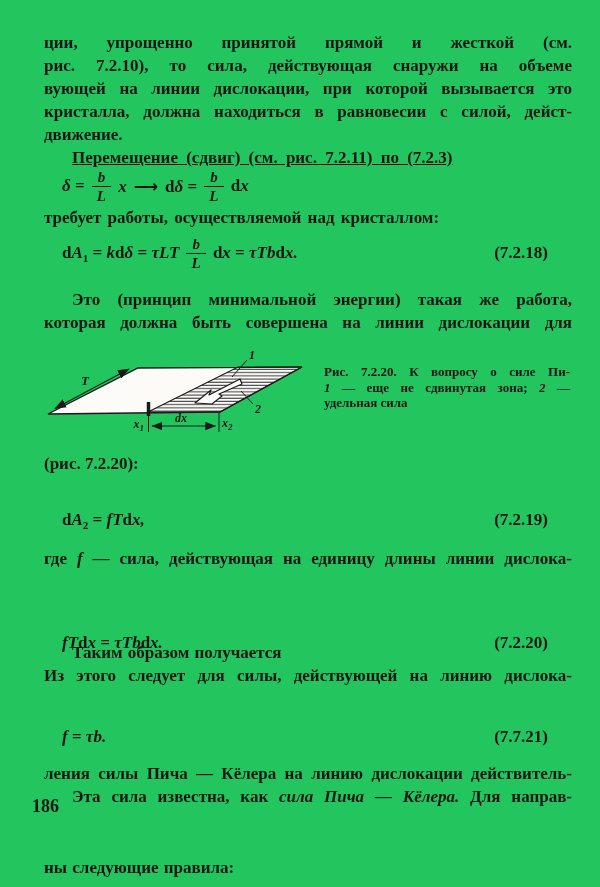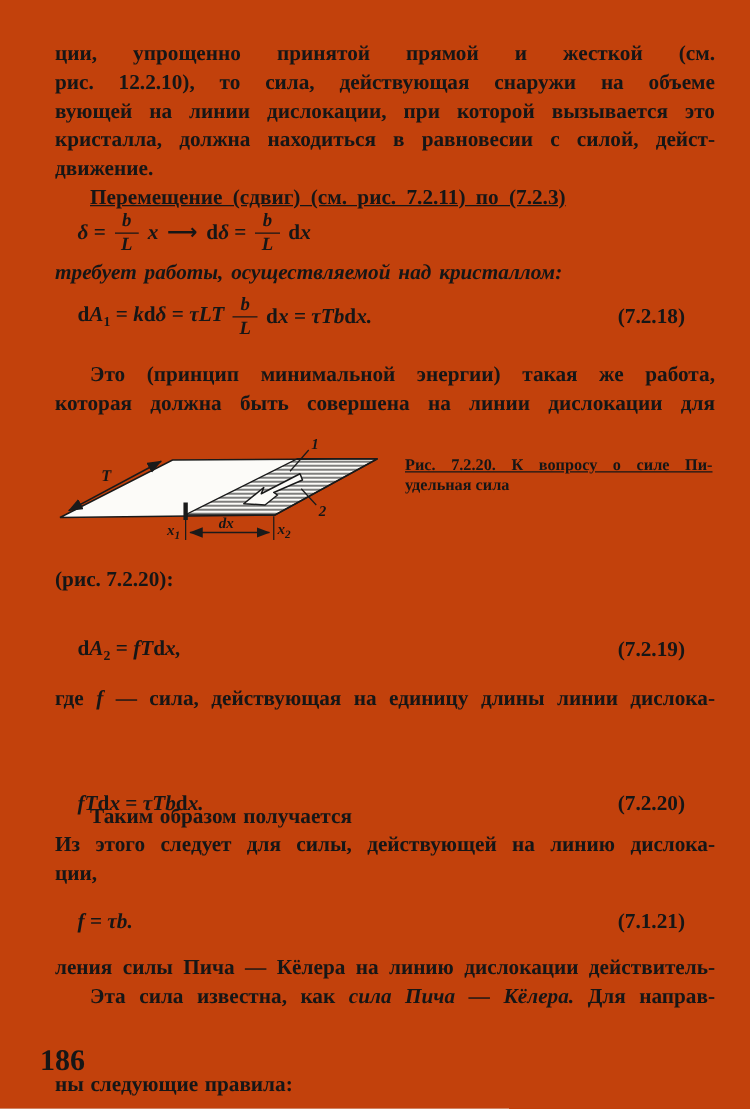--- a/index.html
+++ b/index.html
@@ -1,50 +1,50 @@
 <!DOCTYPE html>
 <html><head>
 <meta charset="utf-8">
 <style>
   html,body{margin:0;padding:0;background:#e8e6e2;}
   .page{
     position:relative;width:600px;height:887px;margin:0 auto;
-    background:#c2410c;color:#161616;overflow:hidden;
+    background:#22c55e;color:#161616;overflow:hidden;
     font-family:"Liberation Serif","DejaVu Serif",serif;
     font-weight:bold;
   }
   .blk{position:absolute;left:44px;width:528px;font-size:17px;}
   .line{height:23px;line-height:23px;white-space:nowrap;}
   .wrapline{height:23px;line-height:23px;}
   .j{text-align:justify;text-align-last:justify;white-space:normal;}
   .ind{text-indent:28px;}
-  .ws4{word-spacing:4px;text-decoration:underline;} .ws2{word-spacing:2px;font-style:italic;} .ws1{word-spacing:1px;margin-top:48px;}
+  .ws4{word-spacing:4px;text-decoration:underline;} .ws2{word-spacing:2px;} .ws1{word-spacing:1px;margin-top:48px;}
   .seg-rm{font-style:normal;}
   .seg-it{font-style:italic;}
   .seg-sub{font-style:normal;font-size:11px;vertical-align:-4px;}
   .seg-arrow{font-style:normal;font-family:"DejaVu Sans",sans-serif;padding:0 7px;}
   .eqblk{position:absolute;left:62px;width:486px;display:flex;align-items:center;gap:7px;font-size:17px;}
   .eqnum{position:absolute;right:0;top:50%;transform:translateY(-50%);font-style:normal;margin-left:34px;}
   .frac{display:inline-flex;flex-direction:column;align-items:center;font-style:italic;font-size:15px;line-height:16px;}
   .frac .fnum{display:block;padding:0 6px 1px 6px;border-bottom:1.7px solid #161616;}
   .frac .fden{display:block;padding-top:1px;}
   .figure-svg{position:absolute;left:35px;top:346px;}
   .cap{position:absolute;left:324px;top:364px;width:246px;font-size:13px;line-height:15.5px;}
-  .cap .cj{text-align:justify;text-align-last:justify;text-decoration:underline;}
-  .pagenum{position:absolute;left:32px;top:836px;font-size:24px;}
+  .cap .cj{text-align:justify;text-align-last:justify;}
+  .pagenum{position:absolute;left:32px;top:796px;font-size:18px;}
   svg text{font-family:"Liberation Serif","DejaVu Serif",serif;font-style:italic;font-weight:bold;fill:#161616;}
 </style>
 </head>
 <body>
 
 <div class="page">
 
   <div class="blk" style="top:31px">
     <div class="wrapline j">ции, упрощенно принятой прямой и жесткой (см.</div>
-    <div class="wrapline j">рис. 12.2.10), то сила, действующая снаружи на объеме</div>
+    <div class="wrapline j">рис. 7.2.10), то сила, действующая снаружи на объеме</div>
     <div class="wrapline j">вующей на линии дислокации, при которой вызывается это</div>
     <div class="wrapline j">кристалла, должна находиться в равновесии с силой, дейст-</div>
     <div class="line">движение.</div>
   </div>
 
   <div class="blk" style="top:146px">
     <div class="line ind ws4">Перемещение (сдвиг) (см. рис. 7.2.11) по (7.2.3)</div>
   </div>
 
   <div class="eqblk" style="top:166px;height:40px">
@@ -109,20 +109,21 @@
     <line x1="113.5" y1="70" x2="113.5" y2="86" stroke="#1a1a1a" stroke-width="1"></line>
     <line x1="184" y1="67" x2="184" y2="86" stroke="#1a1a1a" stroke-width="1"></line>
     <line x1="117" y1="80" x2="180.5" y2="80" stroke="#1a1a1a" stroke-width="1.2" marker-start="url(#arr)" marker-end="url(#arr)"></line>
     <text x="109" y="82" font-size="12" text-anchor="end"><tspan>x</tspan><tspan dy="3" font-size="9">1</tspan></text>
     <text x="146" y="76" font-size="12" text-anchor="middle">dx</text>
     <text x="187" y="81" font-size="12"><tspan>x</tspan><tspan dy="3" font-size="9">2</tspan></text>
   </svg>
 
   <div class="cap">
     <div class="cj">Рис. 7.2.20. К вопросу о силе Пи-</div>
+    <div class="cj"><span class="seg-it">1</span><span class="seg-rm"> — еще не сдвинутая зона; </span><span class="seg-it">2</span><span class="seg-rm"> —</span></div>
     <div>удельная сила</div>
   </div>
 
   <div class="blk" style="top:452px">
     <div class="line">(рис. 7.2.20):</div>
   </div>
 
   <div class="eqblk" style="top:506px;height:28px">
     <span><span class="seg-rm">d</span><span class="seg-it">A</span><span class="seg-sub">2</span><span class="seg-rm"> = </span><span class="seg-it">fT</span><span class="seg-rm">d</span><span class="seg-it">x,</span></span>
     <span class="eqnum">(7.2.19)</span>
@@ -136,26 +137,25 @@
     <div class="line ind ws1">Таким образом получается</div>
   </div>
 
   <div class="eqblk" style="top:629px;height:28px">
     <span><span class="seg-it">fT</span><span class="seg-rm">d</span><span class="seg-it">x</span><span class="seg-rm"> = </span><span class="seg-it">τTb</span><span class="seg-rm">d</span><span class="seg-it">x.</span></span>
     <span class="eqnum">(7.2.20)</span>
   </div>
 
   <div class="blk" style="top:664px">
     <div class="wrapline j">Из этого следует для силы, действующей на линию дислока-</div>
-    <div class="line">ции,</div>
   </div>
 
   <div class="eqblk" style="top:723px;height:28px">
     <span><span class="seg-it">f</span><span class="seg-rm"> = </span><span class="seg-it">τb.</span></span>
-    <span class="eqnum">(7.1.21)</span>
+    <span class="eqnum">(7.7.21)</span>
   </div>
 
   <div class="blk" style="top:762px">
     <div class="wrapline j">ления силы Пича — Кёлера на линию дислокации действитель-</div>
     <div class="wrapline j ind"><span class="seg-rm">Эта сила известна, как </span><span class="seg-it">сила Пича — Кёлера.</span><span class="seg-rm"> Для направ-</span></div>
     <div class="line ws1">ны следующие правила:</div>
   </div>
 
   <div class="pagenum">186</div>
 

